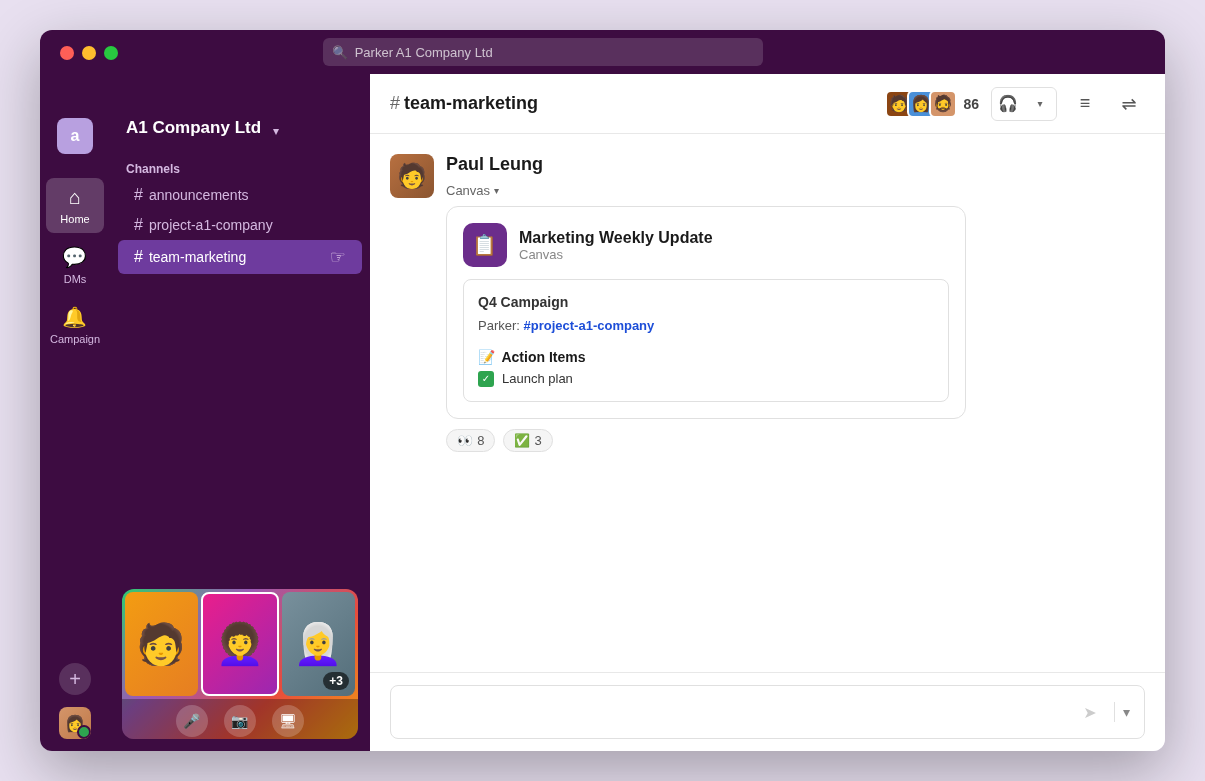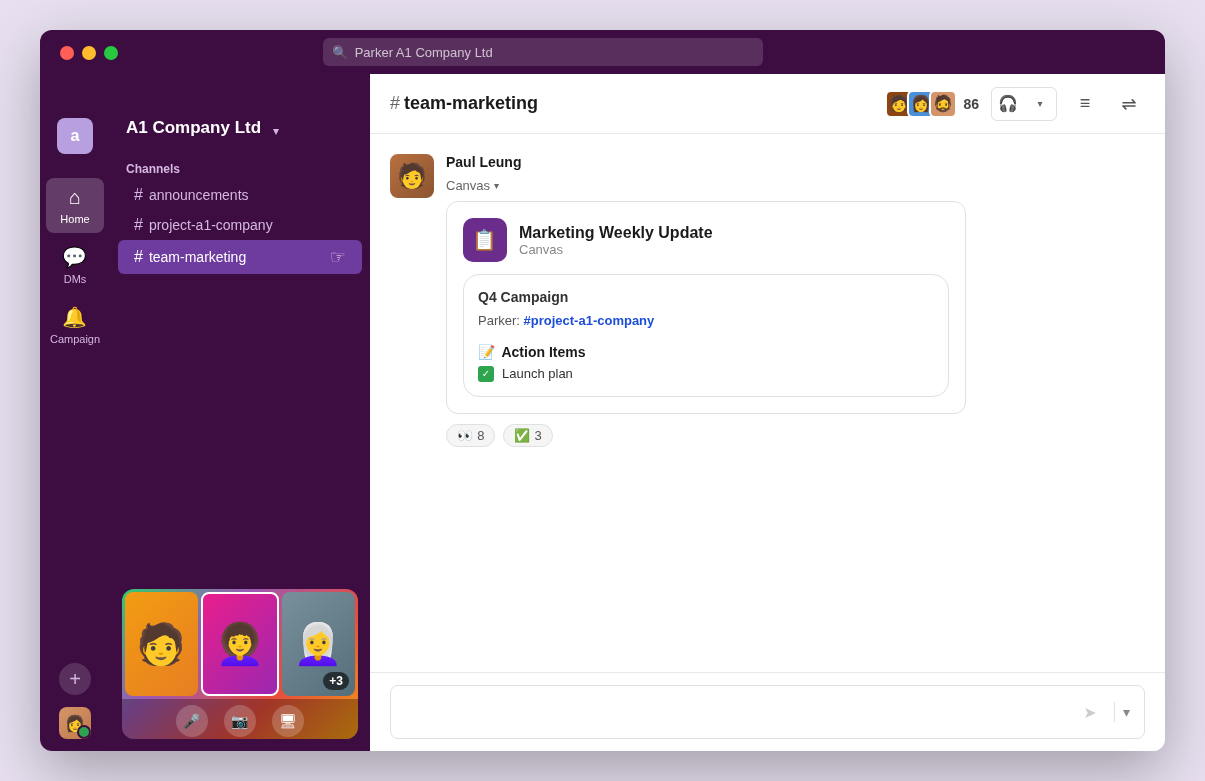--- a/index.html
+++ b/index.html
@@ -343,21 +343,21 @@
       width: 100%;
       height: 100%;
       background: linear-gradient(135deg, #b87040 0%, #8b5530 100%);
       display: flex;
       align-items: center;
       justify-content: center;
       font-size: 24px;
     }
     .message-content { flex: 1; }
     .message-author {
-      font-size: 14px;
+      font-size: 18px;
       font-weight: 700;
       color: #1a1a1a;
       margin-bottom: 4px;
     }
     .message-text {
       font-size: 14px;
       color: #333;
       line-height: 1.5;
     }
     .canvas-label {
@@ -400,21 +400,21 @@
       font-size: 16px;
       font-weight: 700;
       color: #1a1a1a;
     }
     .canvas-subtitle {
       font-size: 13px;
       color: #888;
     }
     .canvas-body {
       border: 1px solid #e0e0e0;
-      border-radius: 16px;
+      border-radius: 8px;
       padding: 14px;
     }
     .canvas-campaign-title {
       font-size: 14px;
       font-weight: 600;
       color: #333;
       margin-bottom: 6px;
     }
     .canvas-row {
       font-size: 13px;

